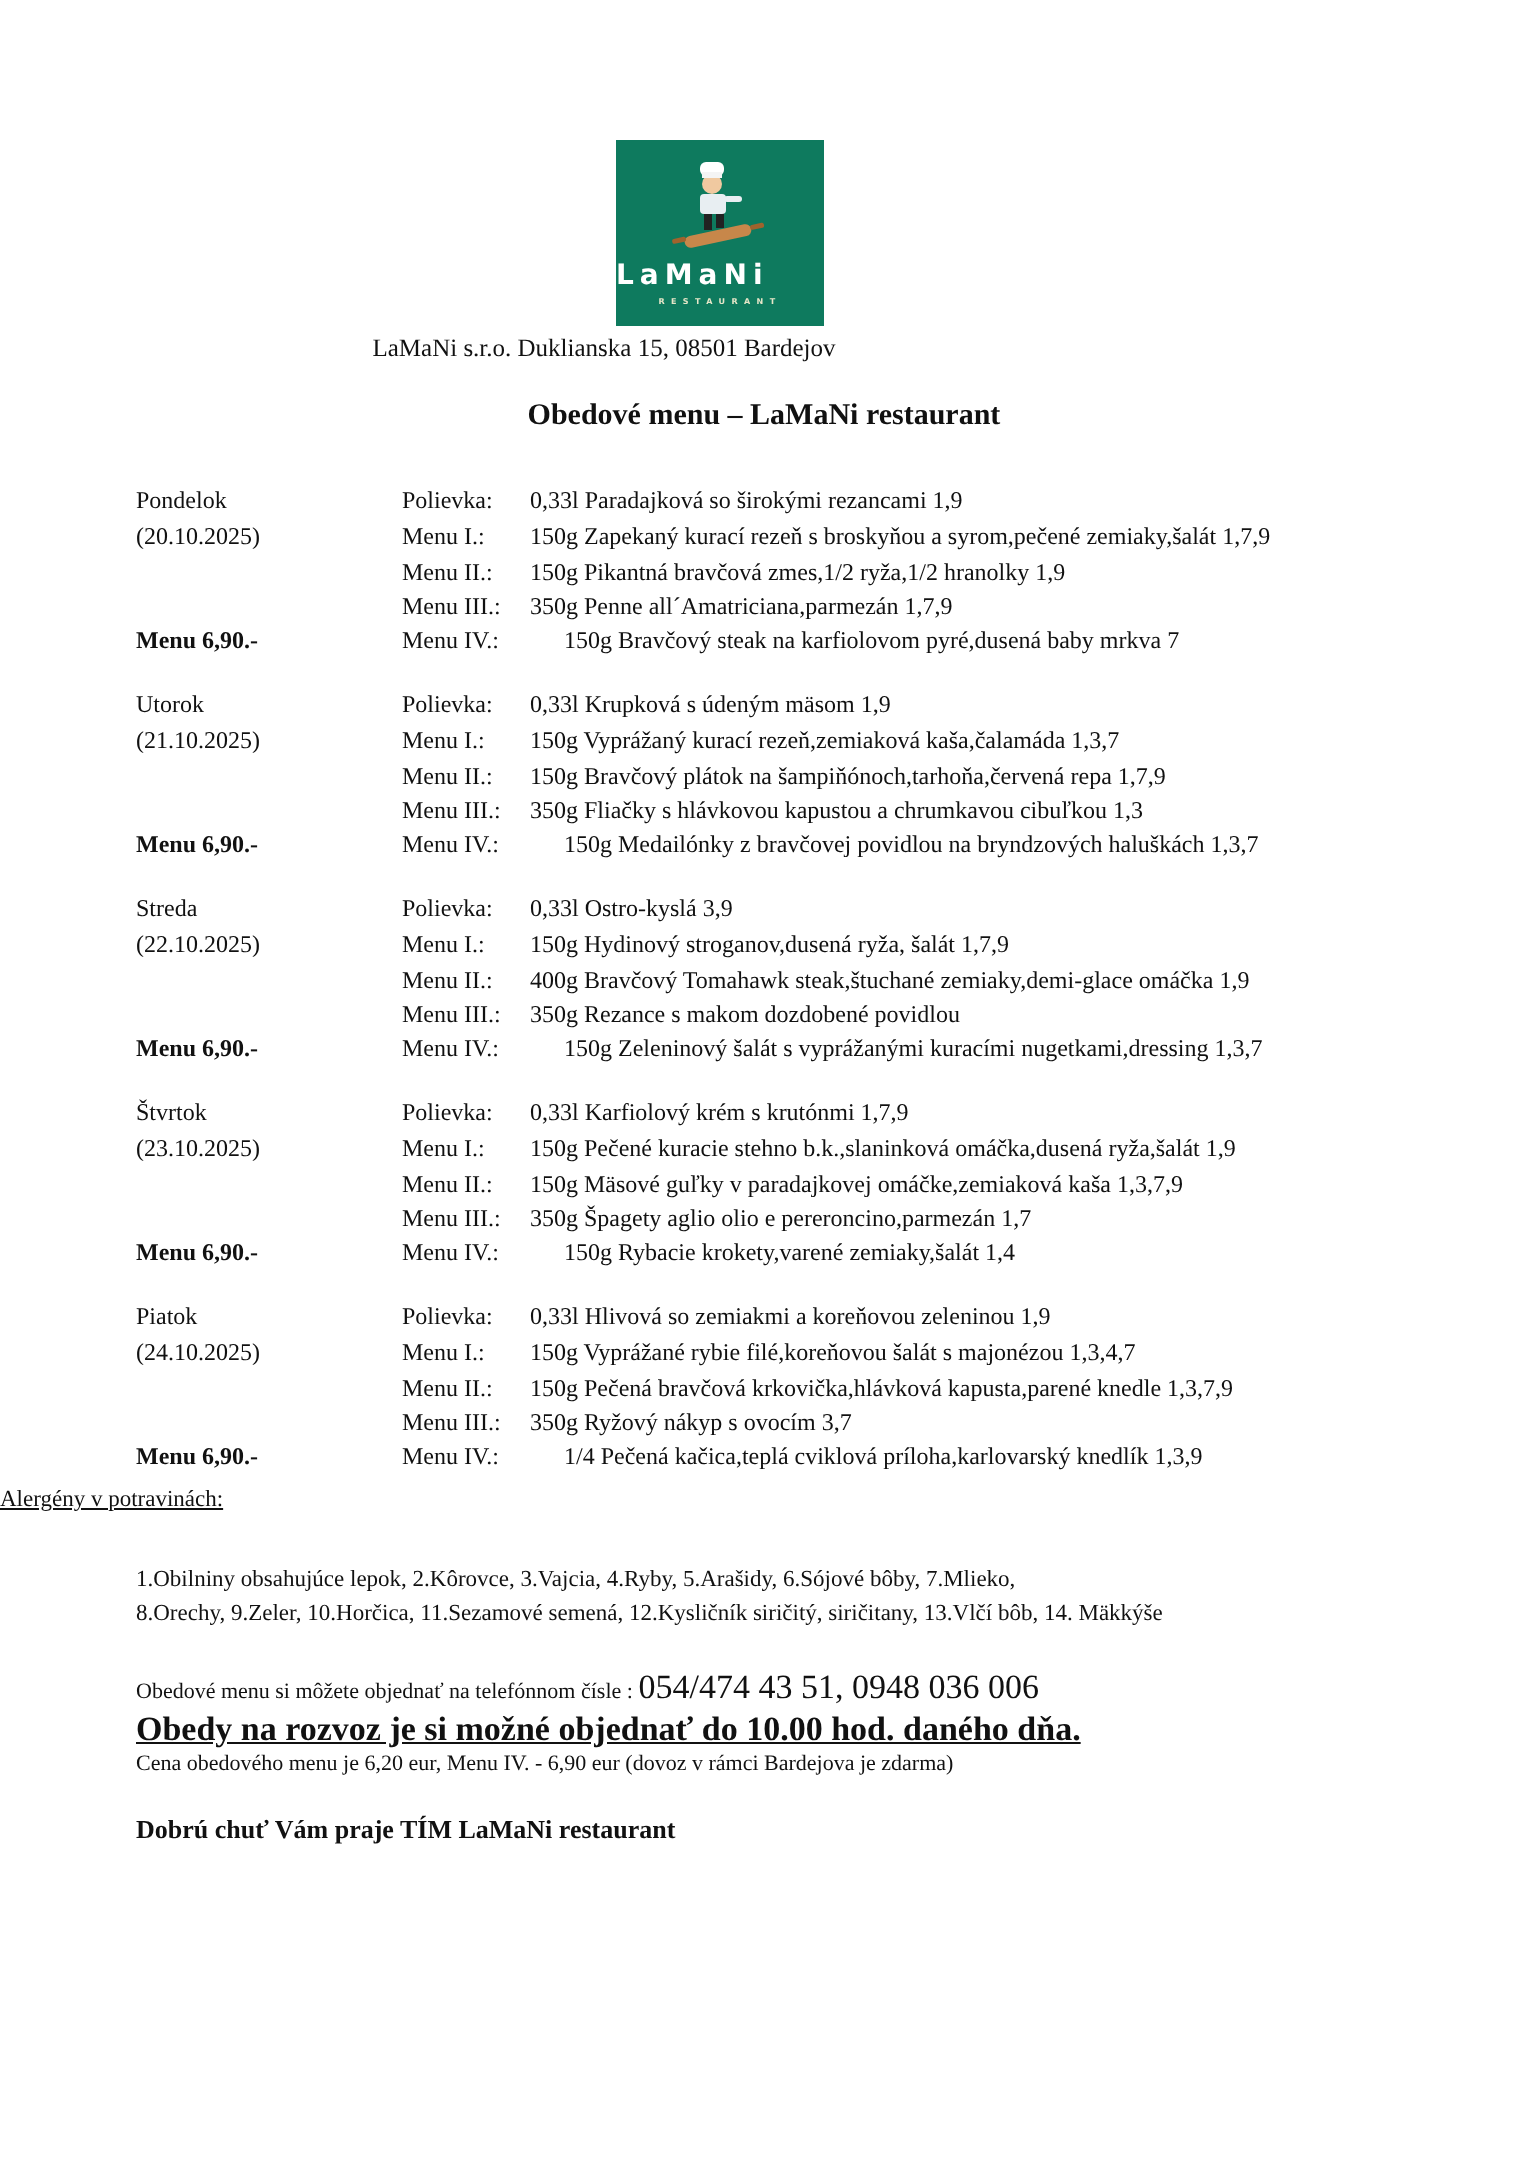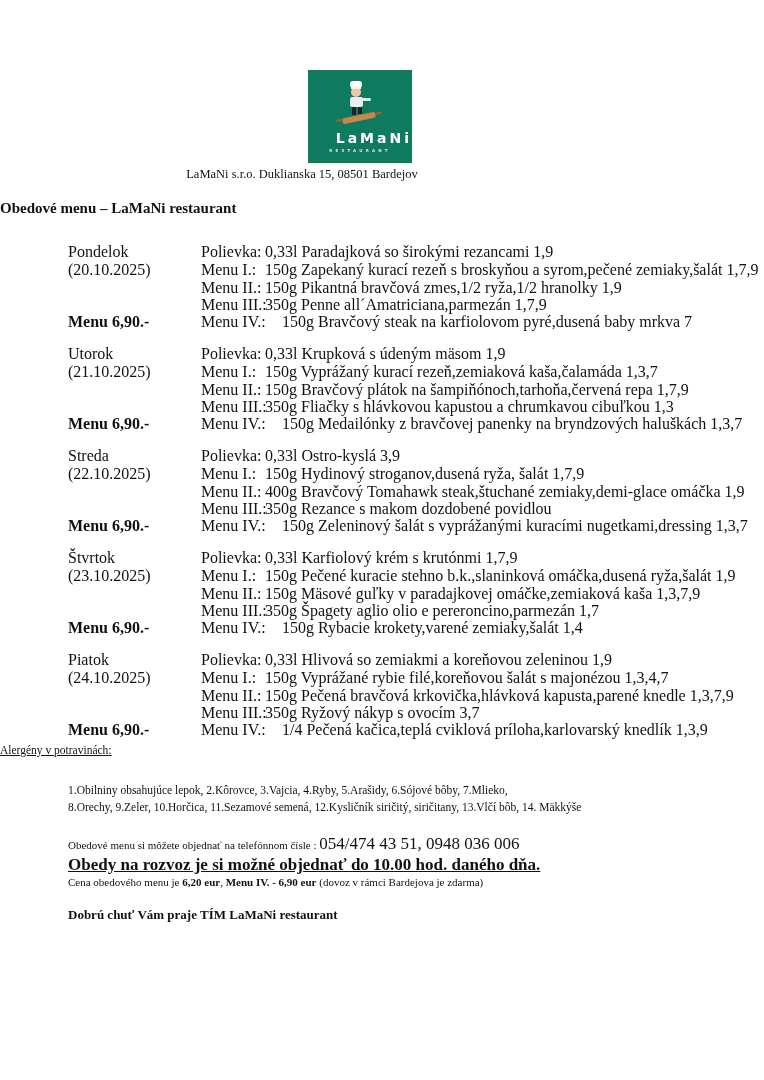--- a/index.html
+++ b/index.html
@@ -21,21 +21,21 @@
     top: 70px;
     width: 104px;
     height: 93px;
     background: #0e7a5e;
   }
   .logo svg { position: absolute; left: 0; top: 0; }
   .logo-word {
     position: absolute;
     left: 0; right: 0;
     top: 60px;
-    text-align: right;
+    text-align: left;
     color: #ffffff;
     font-family: "DejaVu Sans", sans-serif;
     font-weight: bold;
     font-size: 14px;
     letter-spacing: 3px;
   }
   .logo-sub {
     position: absolute;
     left: 0; right: 0;
     top: 78px;
@@ -50,29 +50,30 @@
     position: absolute;
     left: 0; width: 604px;
     top: 167px;
     text-align: center;
     font-size: 12.5px;
   }
   .title {
     position: absolute;
     left: 0; width: 764px;
     top: 200px;
+    text-align: center;
     font-size: 15px;
     font-weight: bold;
   }
   .day-block {
     position: absolute;
     left: 68px;
     width: 640px;
     height: 90px;
-    font-size: 16px;
+    font-size: 12px;
   }
   .day-name, .day-date, .day-price {
     position: absolute;
     left: 0;
     white-space: nowrap;
   }
   .day-name { top: 0; }
   .day-date { top: 18px; }
   .day-price { top: 70px; font-weight: bold; }
   .course {
@@ -124,21 +125,21 @@
     text-decoration: underline;
     white-space: nowrap;
   }
   .price-line {
     position: absolute;
     left: 68px;
     top: 876px;
     font-size: 11px;
     white-space: nowrap;
   }
-  .price-line b { font-weight: bold; margin-top: 41px; }
+  .price-line b { font-weight: normal; margin-top: 41px; }
   .closing-line {
     position: absolute;
     left: 68px;
     top: 907px;
     font-size: 13px;
     font-weight: bold;
     white-space: nowrap;
   }
 </style>
 </head>
@@ -210,21 +211,21 @@
       <div class="course" style="top: 35.5px;">
         <span class="course-label">Menu II.:</span>
         <span class="course-dish">150g Bravčový plátok na šampiňónoch,tarhoňa,červená repa 1,7,9</span>
       </div>
       <div class="course" style="top: 53px;">
         <span class="course-label">Menu III.:</span>
         <span class="course-dish">350g Fliačky s hlávkovou kapustou a chrumkavou cibuľkou 1,3</span>
       </div>
       <div class="course bold" style="top: 70px;">
         <span class="course-label">Menu IV.:</span>
-        <span class="course-dish">150g Medailónky z bravčovej panenky na bryndzových haluškách 1,3,7</span>
+        <span class="course-dish">150g Medailónky z bravčovej povidlou na bryndzových haluškách 1,3,7</span>
       </div>
     </div>
     <div class="day-block" style="top: 447px;">
       <div class="day-name">Streda</div>
       <div class="day-date">(22.10.2025)</div>
       <div class="day-price">Menu 6,90.-</div>
       <div class="course" style="top: 0px;">
         <span class="course-label">Polievka:</span>
         <span class="course-dish">0,33l Ostro-kyslá 3,9</span>
       </div>

